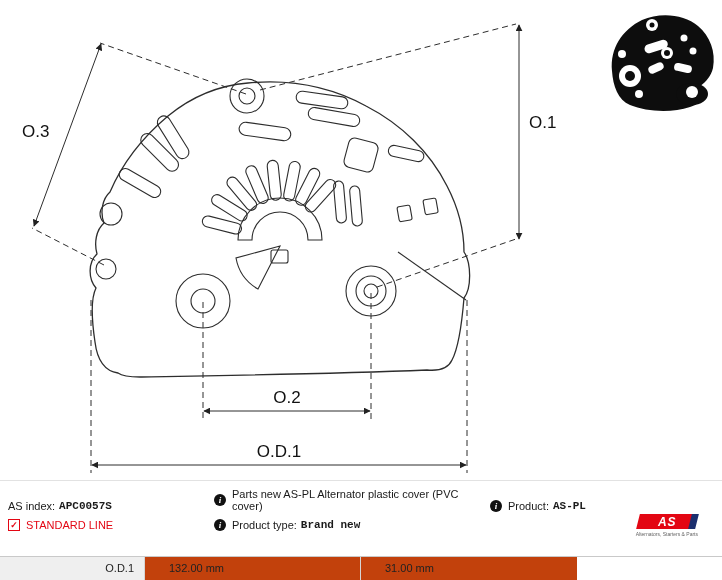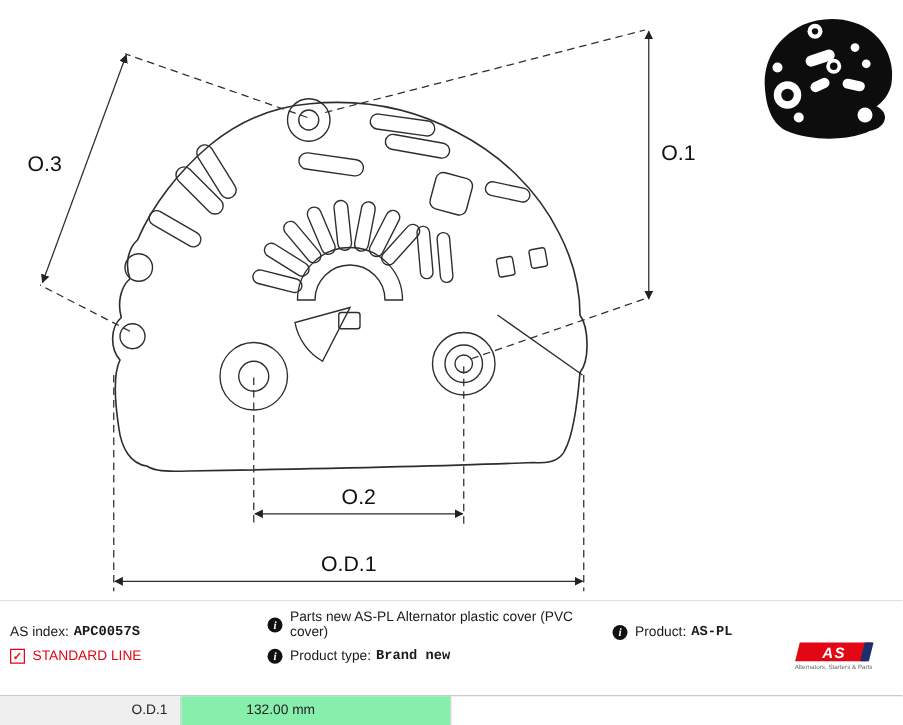--- a/index.html
+++ b/index.html
@@ -43,21 +43,21 @@
   .logo-as{color:#fff;font-weight:bold;font-style:italic;font-size:12px;
     transform:skewX(14deg);letter-spacing:1px;line-height:1;}
   .logo-blue{position:absolute;right:-1px;top:0;width:7px;height:100%;background:#1b2f6e;}
   .logo-tagline{font-size:5px;color:#666;margin-top:2px;white-space:nowrap;}
 
   
   .spec-table{position:absolute;left:0;top:556px;width:722px;height:24px;display:flex;
     border-top:1px solid #c9c9c9;box-sizing:border-box;font-size:11px;color:#222;}
   .t-label{width:145px;background:#efefef;text-align:right;padding-right:10px;
     line-height:22px;border-right:1px solid #d5d5d5;box-sizing:border-box;}
-  .t-value{width:216px;background:#86efac;padding-left:52px;line-height:22px;
+  .t-value{width:216px;background:#c2410c;padding-left:24px;line-height:22px;
     border-right:1px solid #d5d5d5;box-sizing:border-box;}
   .t-value.last{border-right:none;}
 </style>
 </head>
 <body>
 
 <svg class="drawing" width="722" height="480" viewBox="0 0 722 480">
   <defs>
     <marker id="arr" viewBox="0 0 10 10" refX="9" refY="5" markerWidth="7" markerHeight="7" orient="auto-start-reverse">
       <path d="M0,0 L10,5 L0,10 Z" fill="#222"></path>
@@ -239,13 +239,14 @@
         </div>
         <div class="logo-tagline">Alternators, Starters &amp; Parts</div>
       </div>
     </div>
   </div>
 </div>
 
 <div class="spec-table">
   <div class="t-label">O.D.1</div>
   <div class="t-value">132.00 mm</div>
+  <div class="t-value last">31.00 mm</div>
 </div>
 
 </body></html>

